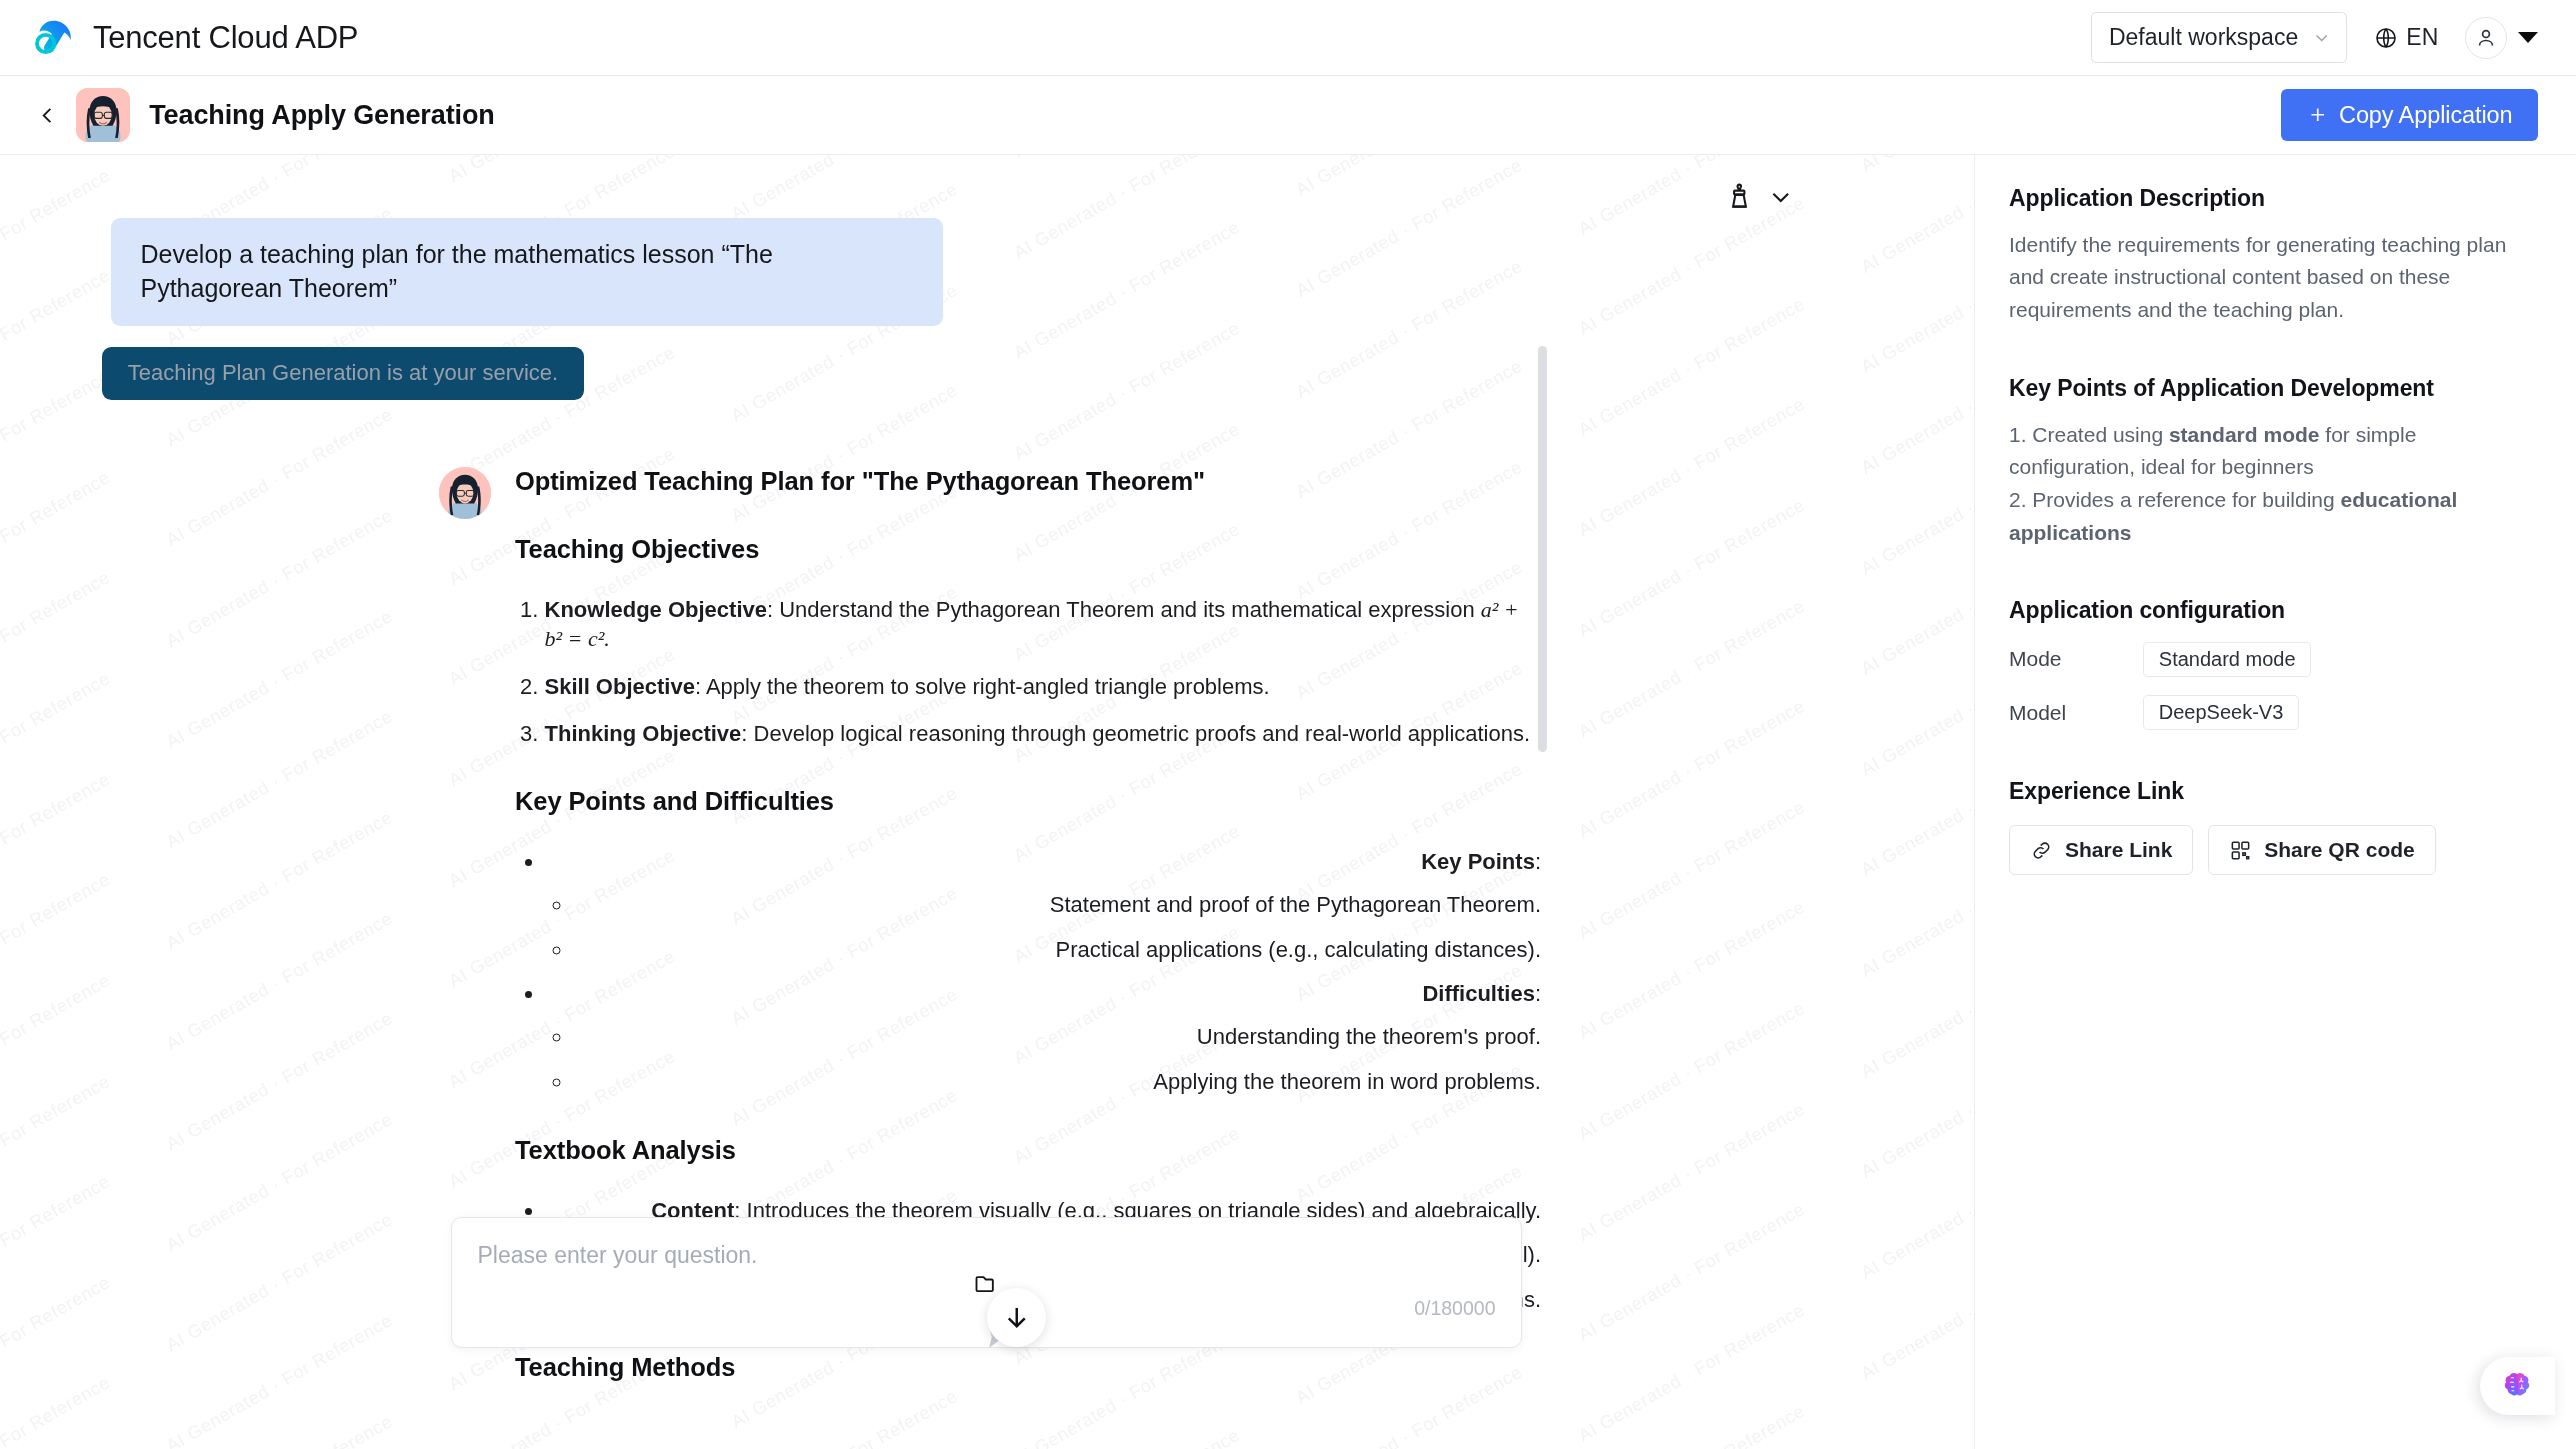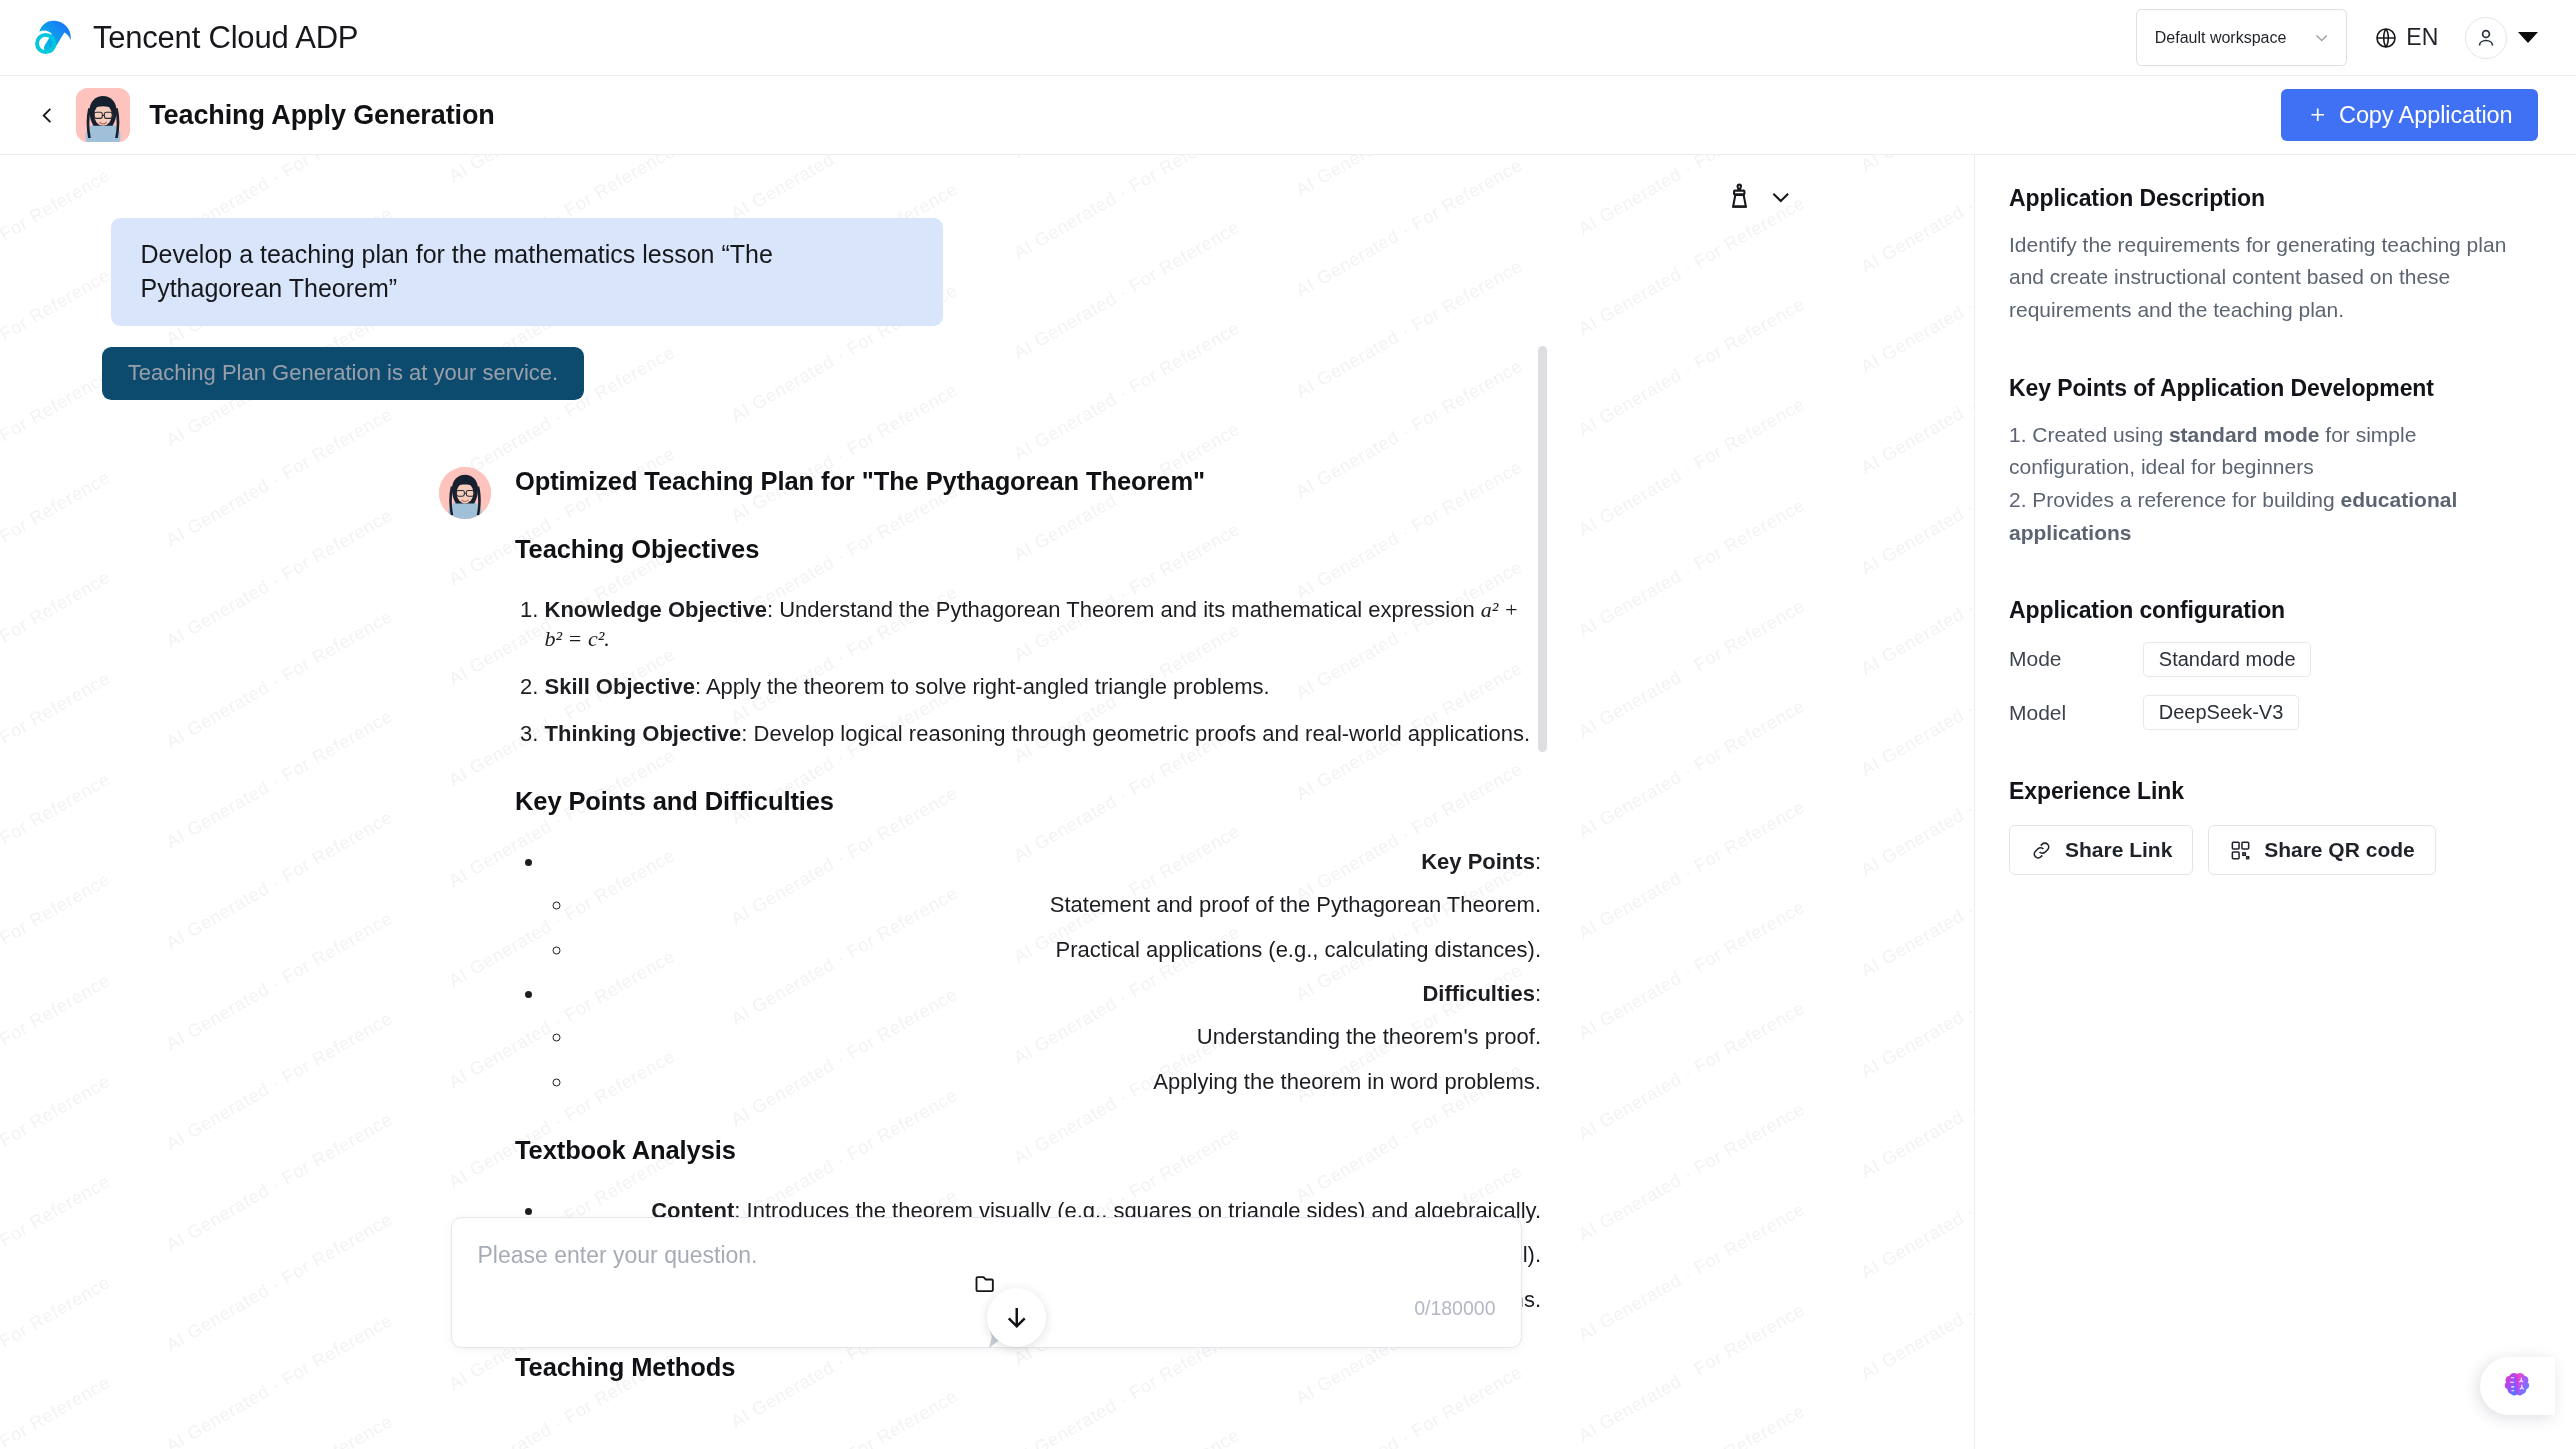--- a/index.html
+++ b/index.html
@@ -19,24 +19,24 @@
     padding: 0 38px 0 29.5px;
     background: #fff;
     position: relative; z-index: 30;
   }
   .brand { display: flex; align-items: center; gap: 13.4px; }
   .brand-logo { width: 50px; height: 50px; display: block; }
   .brand-text { font-size: 31px; font-weight: 400; color: #17181c; letter-spacing: -0.2px; }
   .topbar-right { margin-left: auto; display: flex; align-items: center; gap: 23px; }
   .workspace-select {
     border: 0.7px solid #dcdfe6; border-radius: 5.4px;
-    height: 57px; min-width: 211px;
+    height: 51px; min-width: 211px;
     display: flex; align-items: center; justify-content: space-between;
     padding: 0 16px 0 17.4px; gap: 14.8px;
-    font-size: 16px; color: #1f2329; background: #fff;
+    font-size: 23px; color: #1f2329; background: #fff;
   }
   .chev-sm { width: 17.4px; height: 17.4px; flex: none; }
   .lang-switch { display: flex; align-items: center; gap: 8px; font-size: 23px; color: #1f2329; padding: 0 4px; }
   .user-box { display: flex; align-items: center; gap: 10.7px; }
   .avatar-circle {
     width: 42px; height: 42px; border-radius: 50%;
     border: 0.7px solid #e3e5e9; display: flex; align-items: center; justify-content: center;
   }
   .caret-down { width: 0; height: 0; border-left: 10px solid transparent; border-right: 10px solid transparent; border-top: 11.4px solid #0b0c0e; }
 

